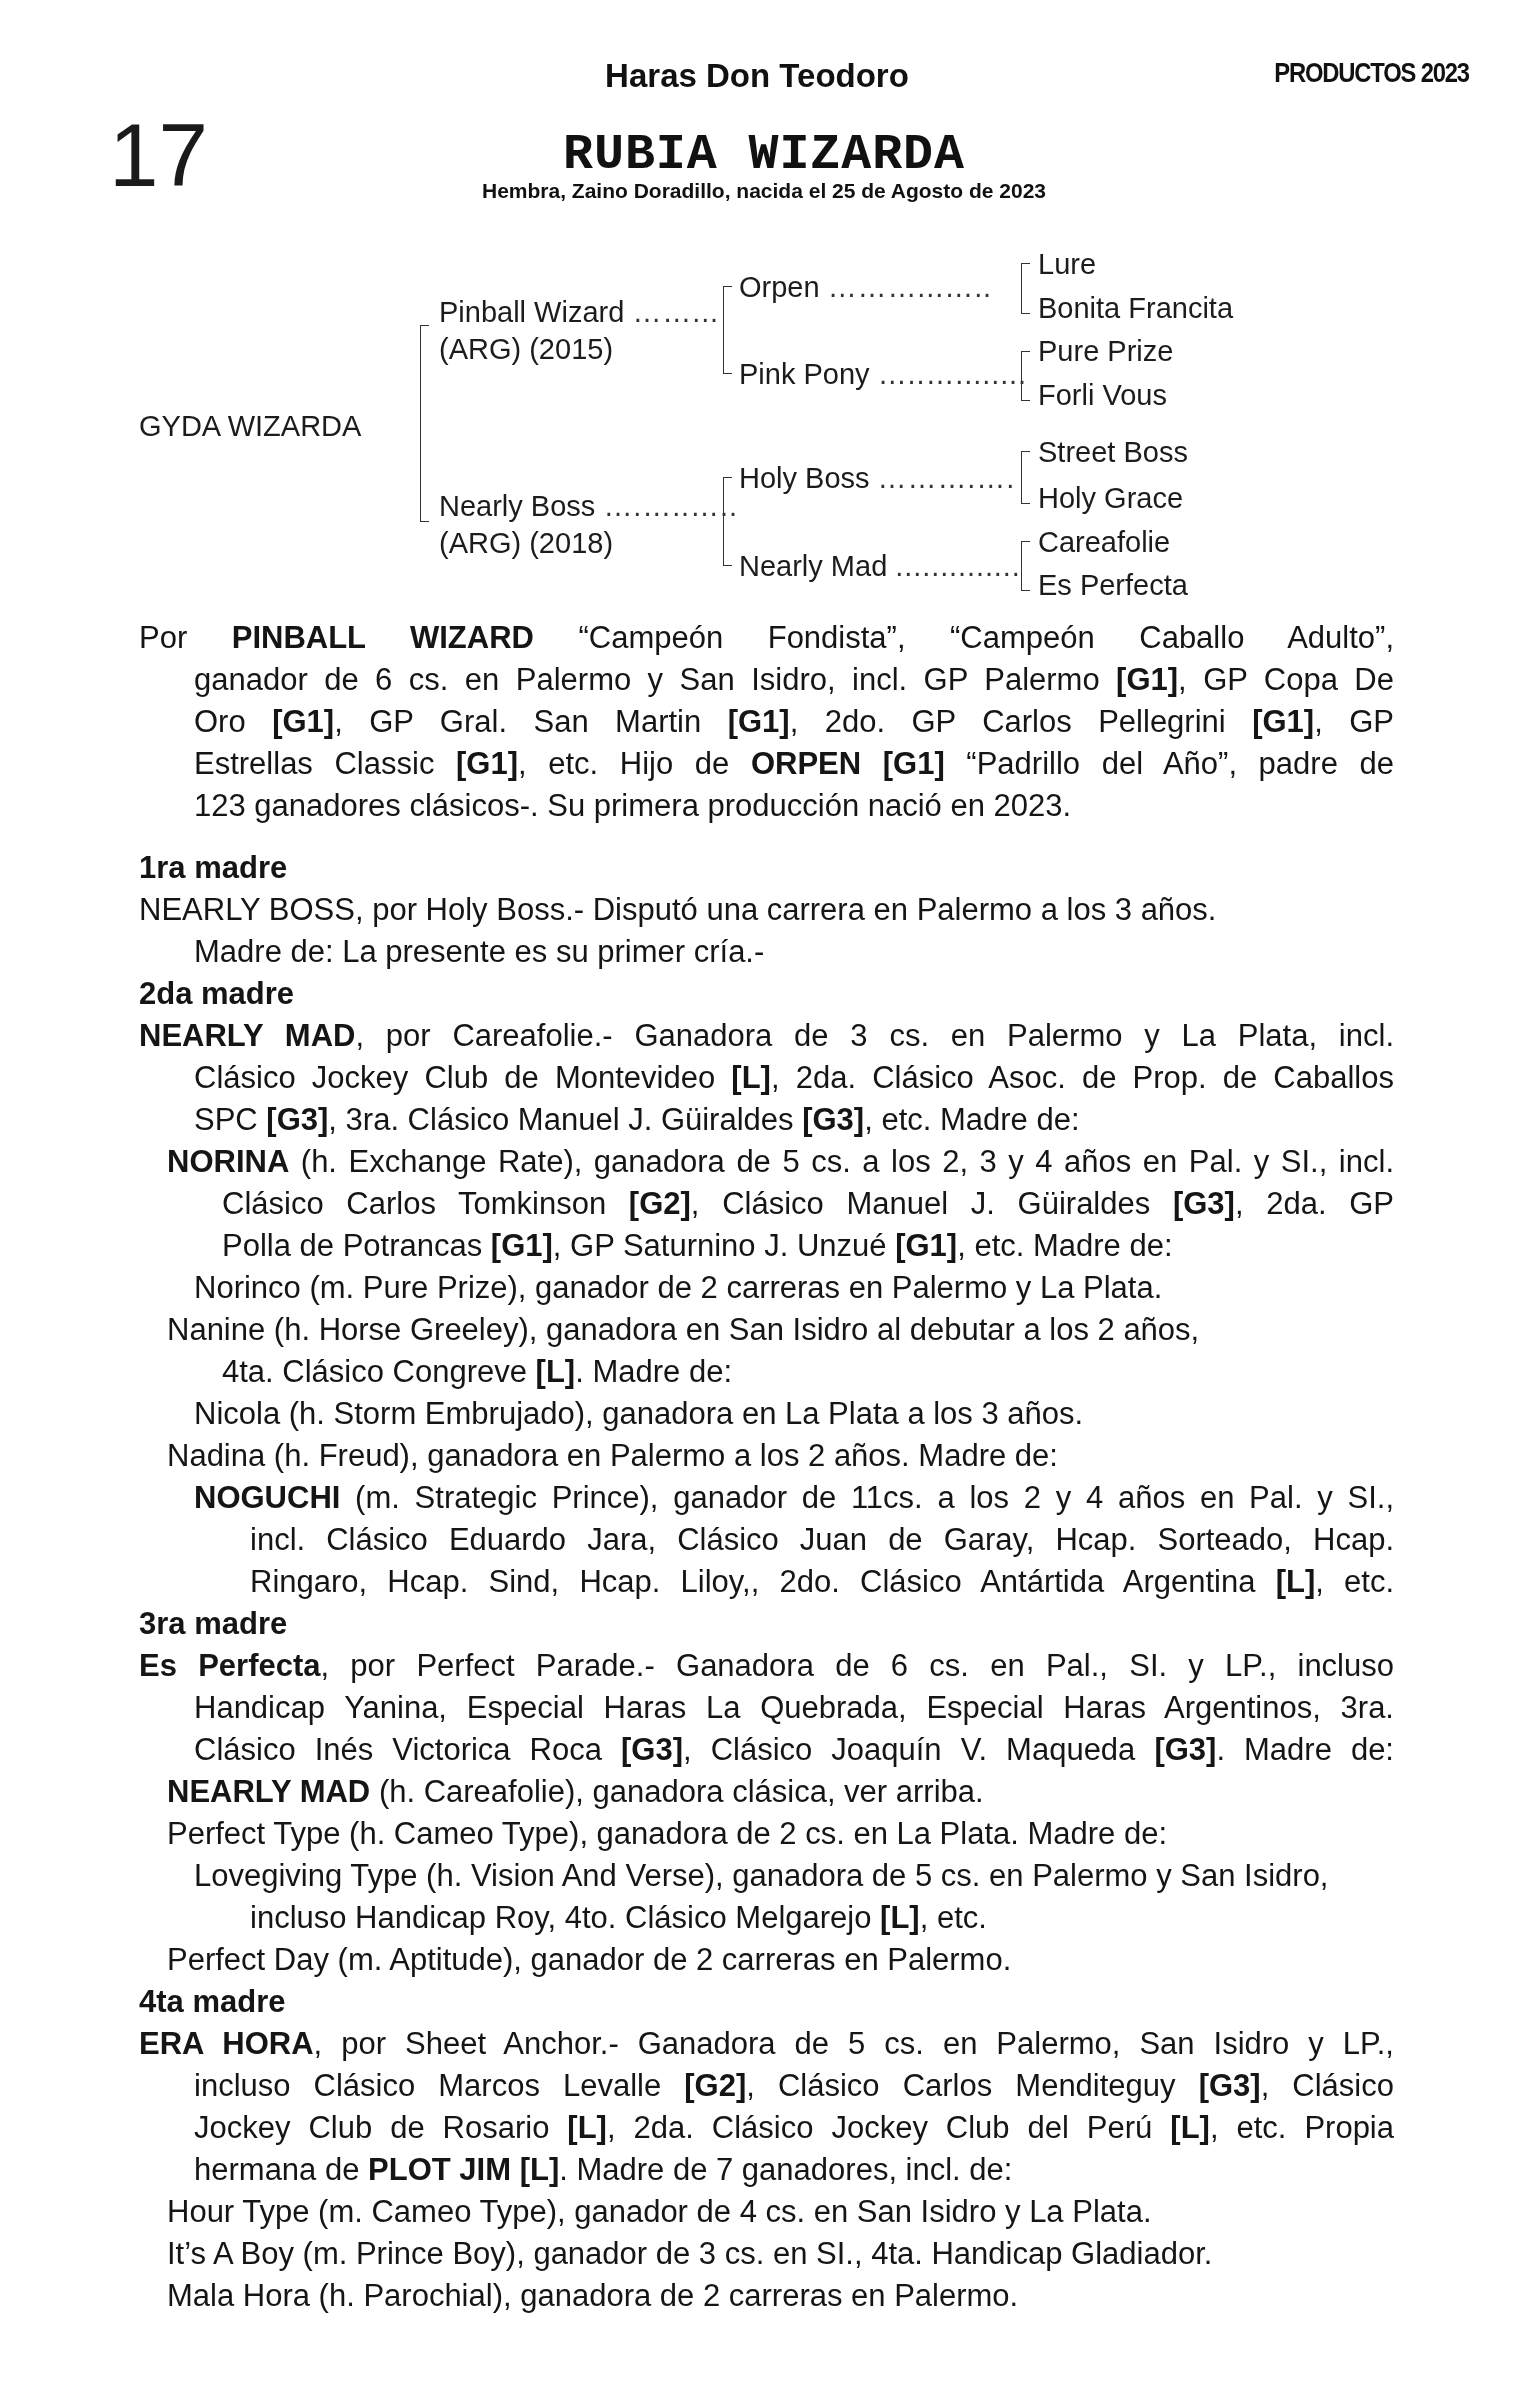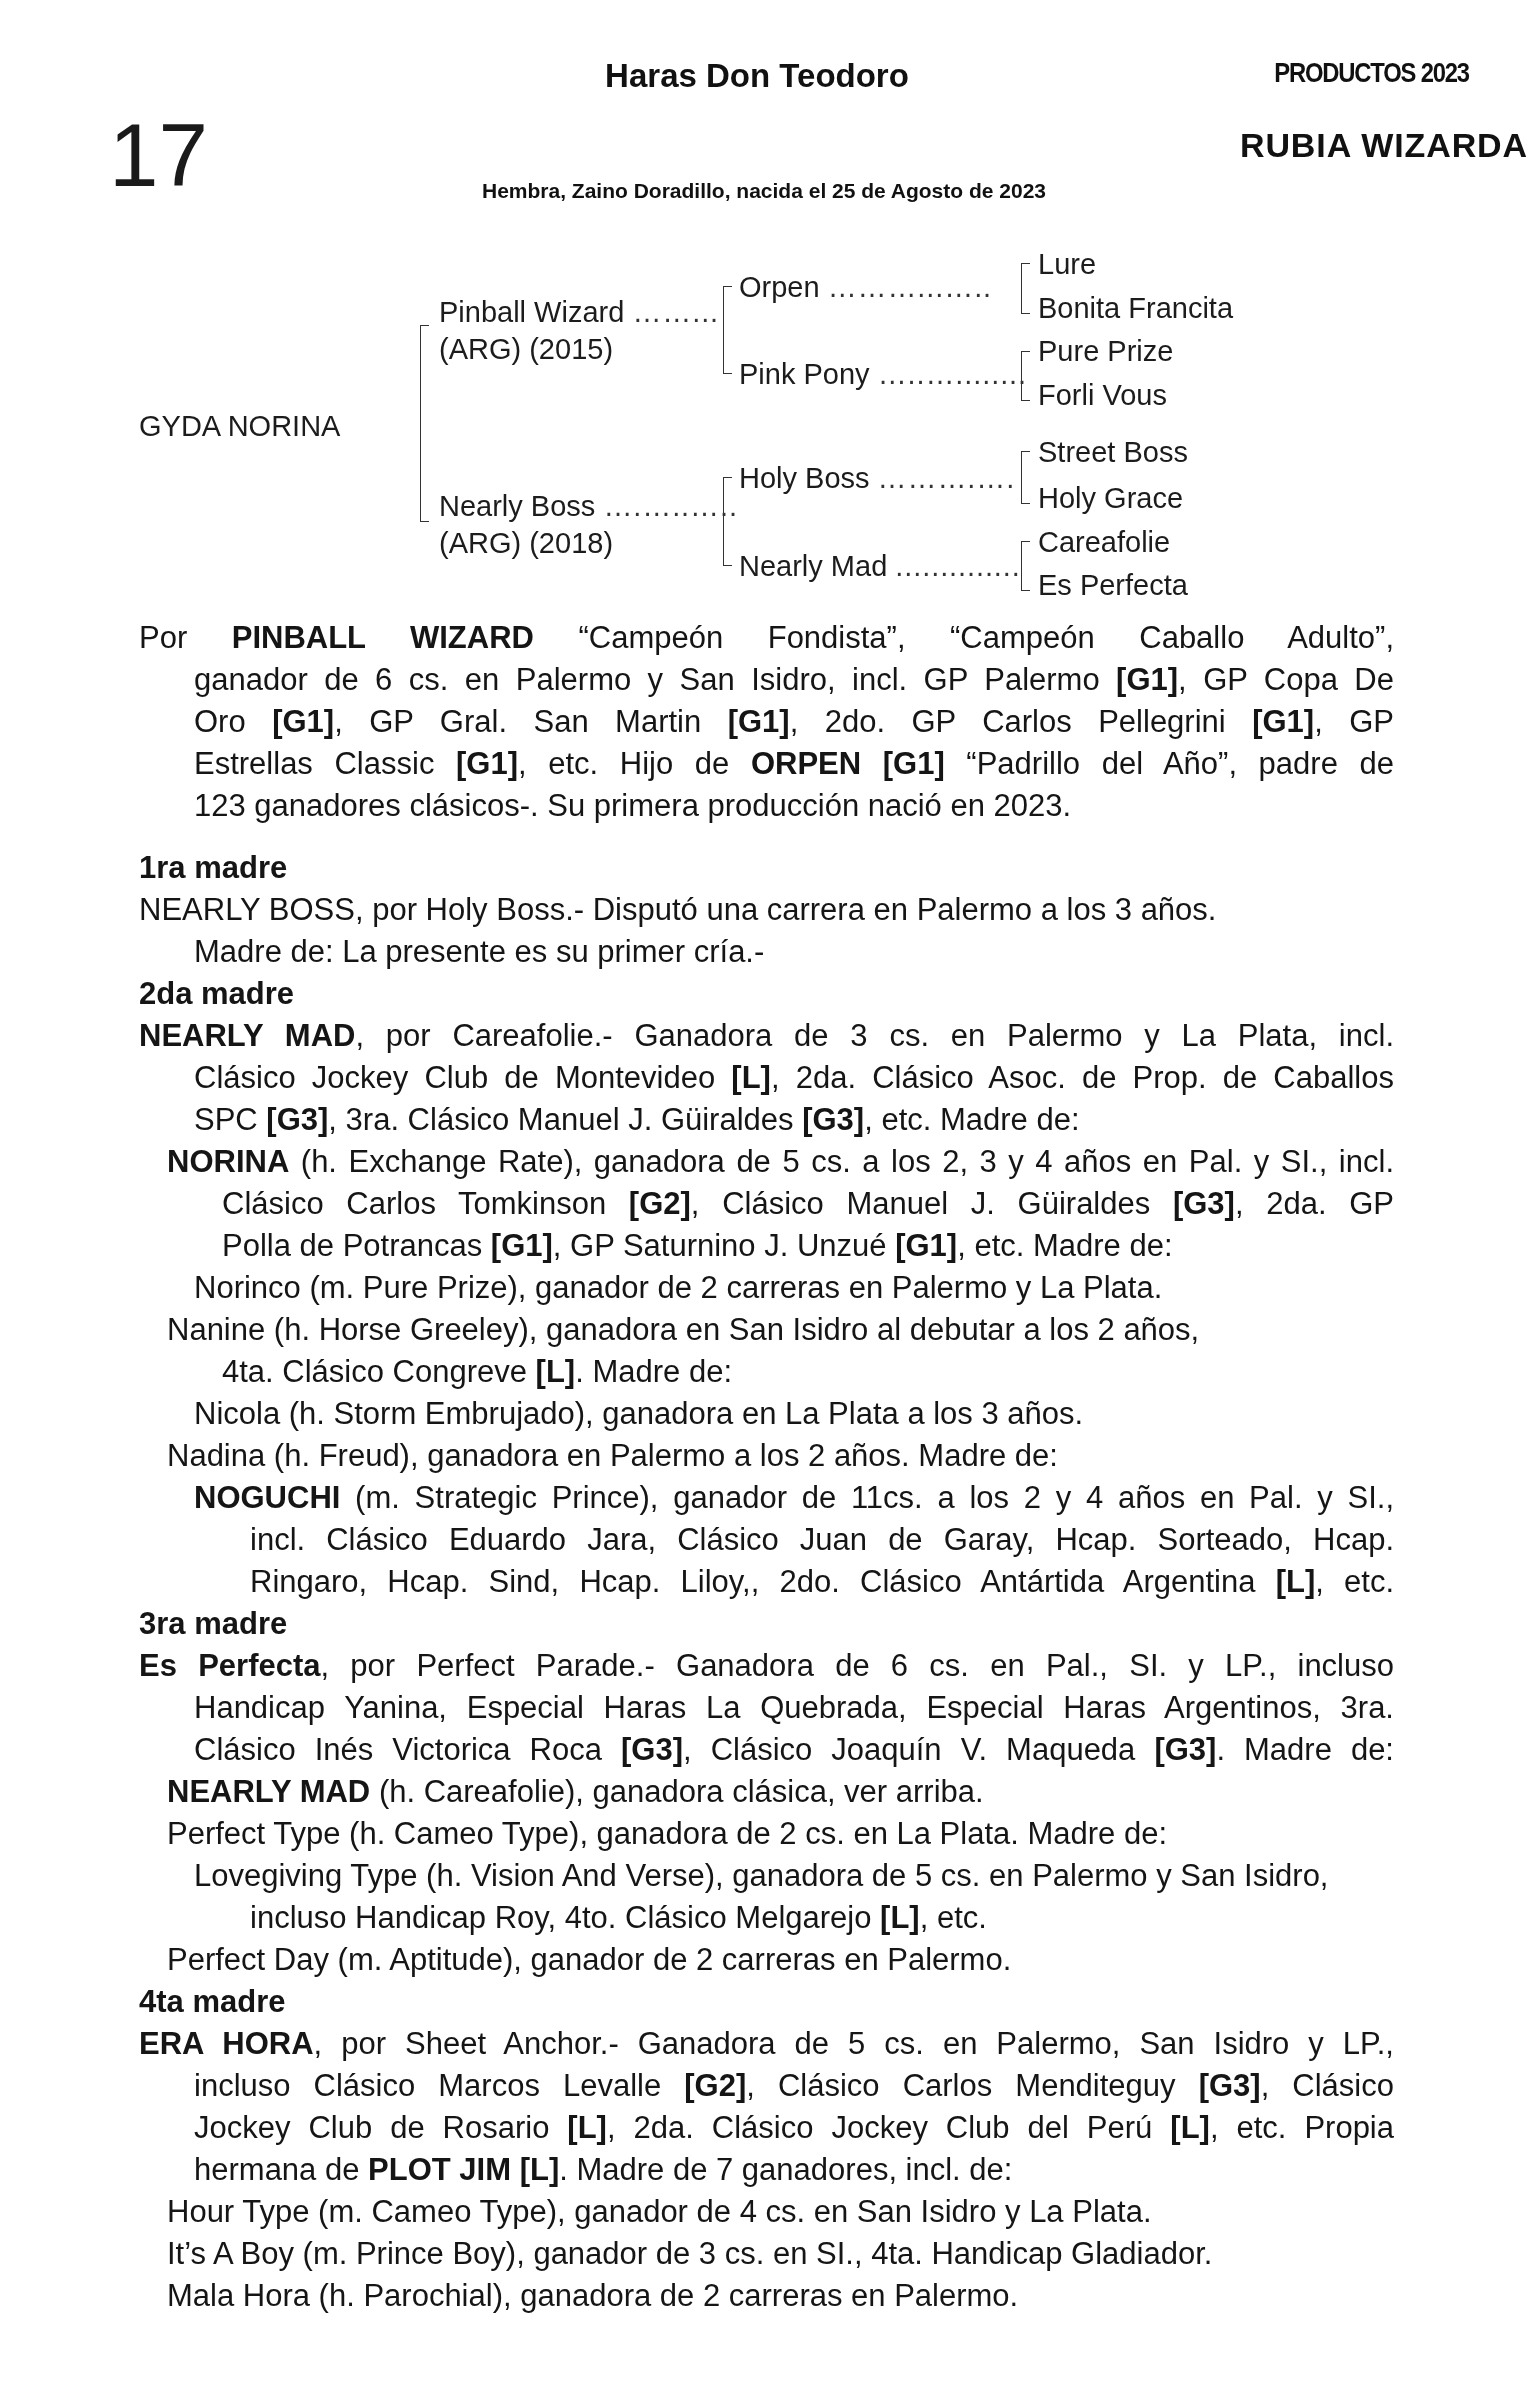--- a/index.html
+++ b/index.html
@@ -2,21 +2,21 @@
 <html style="font-size:15px"><head>
 <meta charset="utf-8">
 <style>
   html, body { margin:0; padding:0; background:#ffffff; }
   body { width:1528px; height:2401px; position:relative; overflow:hidden; color:#111111;
          font-family:"Liberation Sans", sans-serif; }
   .abs { position:absolute; white-space:nowrap; }
   .farm { left:0; width:1514px; top:57px; text-align:center; font-weight:bold; font-size:33px; }
   .productos { right:59px; top:57px; font-weight:bold; font-size:28px; letter-spacing:-1.4px; transform:scaleX(0.85); transform-origin:right center; }
   .lotnum { left:109px; top:111px; font-weight:normal; font-size:89px; line-height:1; color:#1a1a1a; }
-  .horse { left:0; width:1528px; top:126px; text-align:right; font-weight:900; font-size:34px; letter-spacing:0.9px; }
+  .horse { left:0; width:1528px; top:126px; text-align:center; font-weight:900; font-size:50px; letter-spacing:0.9px;font-family:Liberation Mono, monospace; }
   .subtitle { left:0; width:1528px; top:179px; text-align:center; font-weight:bold; font-size:21px; }
 
   .ped { font-size:29px; line-height:1; color:#1c1c1c; }
   .bracket { position:absolute; border:1.8px solid #333; border-right:none; width:8.3px; }
   .dots { color:#333; letter-spacing:0.9px; }
 
   .body { position:absolute; left:139px; top:617px; width:1255px; font-size:31px; line-height:42px; color:#151515; }
   .line { white-space:nowrap; display:block; height:42px; }
   .just { text-align:justify; text-align-last:justify; white-space:normal; }
   .b { font-weight:900; }
@@ -31,21 +31,21 @@
 </head>
 <body>
 
 <div class="abs farm">Haras Don Teodoro</div>
 <div class="abs productos">PRODUCTOS 2023</div>
 <div class="abs lotnum">17</div>
 <div class="abs horse">RUBIA WIZARDA</div>
 <div class="abs subtitle">Hembra, Zaino Doradillo, nacida el 25 de Agosto de 2023</div>
 
 <div>
-  <div class="abs ped" style="left:139px;top:412px;">GYDA NORINA</div>
+  <div class="abs ped" style="left:139px;top:412px;">GYDA WIZARDA</div>
 
   <div class="bracket" style="left:420px;top:325px;height:195px;"></div>
   <div class="abs ped" style="left:439px;top:298px;"><span>Pinball Wizard</span> <span class="dots">……...</span></div>
   <div class="abs ped" style="left:439px;top:335px;">(ARG) (2015)</div>
   <div class="abs ped" style="left:439px;top:492px;"><span>Nearly Boss</span> <span class="dots">….…..…..</span></div>
   <div class="abs ped" style="left:439px;top:529px;">(ARG) (2018)</div>
 
   <div class="bracket" style="left:723px;top:286px;height:86px;"></div>
   <div class="bracket" style="left:723px;top:477px;height:87px;"></div>
   <div class="abs ped" style="left:739px;top:273px;"><span>Orpen</span> <span class="dots">………...…..</span></div>

